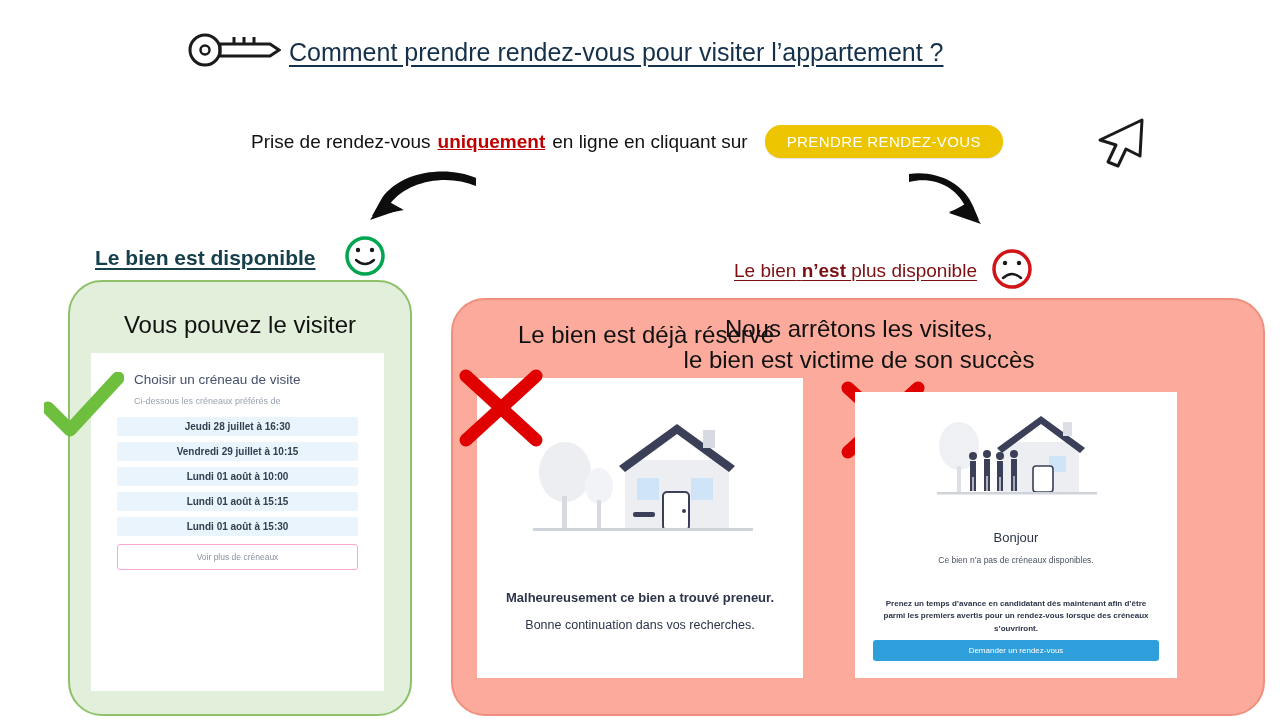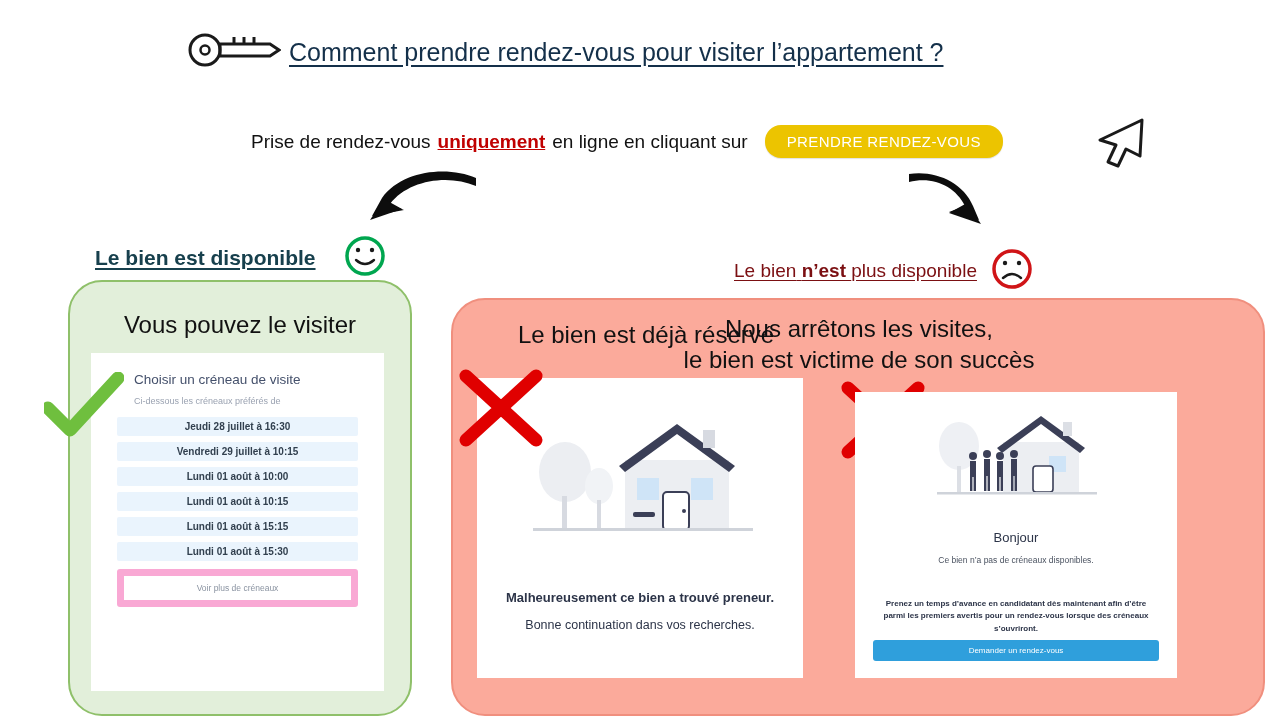--- a/index.html
+++ b/index.html
@@ -168,21 +168,21 @@
     background: #eaf4fd;
     color: #32404f;
     font-size: 10px;
     font-weight: bold;
     text-align: center;
     padding: 4px 0;
     margin: 0 0 6px 0;
     border-radius: 2px;
   }
   #more-slots {
-    border: 7px solid #f9a8d4;
+    border: 1px solid #f9a8d4;
     border-radius: 3px;
     background: #ffffff;
     color: #8a93a1;
     font-size: 8.5px;
     text-align: center;
     padding: 7px 0;
     margin-top: 8px;
   }
   #green-check {
     position: absolute;
@@ -323,21 +323,20 @@
   <div class="panel-title" style="top:28px;">Vous pouvez le visiter</div>
 </div>
 
 <div id="slots-card">
   <div id="slots-inner">
     <div id="slots-heading">Choisir un créneau de visite</div>
     <div id="slots-sub">Ci-dessous les créneaux préférés de</div>
     <div class="slot">Jeudi 28 juillet à 16:30</div>
     <div class="slot">Vendredi 29 juillet à 10:15</div>
     <div class="slot">Lundi 01 août à 10:00</div>
-    <div class="slot">Lundi 01 août à 10:15</div>
     <div class="slot">Lundi 01 août à 15:15</div>
     <div class="slot">Lundi 01 août à 15:30</div>
     <div id="more-slots">Voir plus de créneaux</div>
   </div>
 </div>
 
 <span id="green-check">
   <svg width="80" height="72" viewBox="0 0 80 72">
     <path d="M4 36 L26 58 L74 6" fill="none" stroke="#6fbf3e" stroke-width="13" stroke-linecap="round" stroke-linejoin="round"></path>
   </svg>

